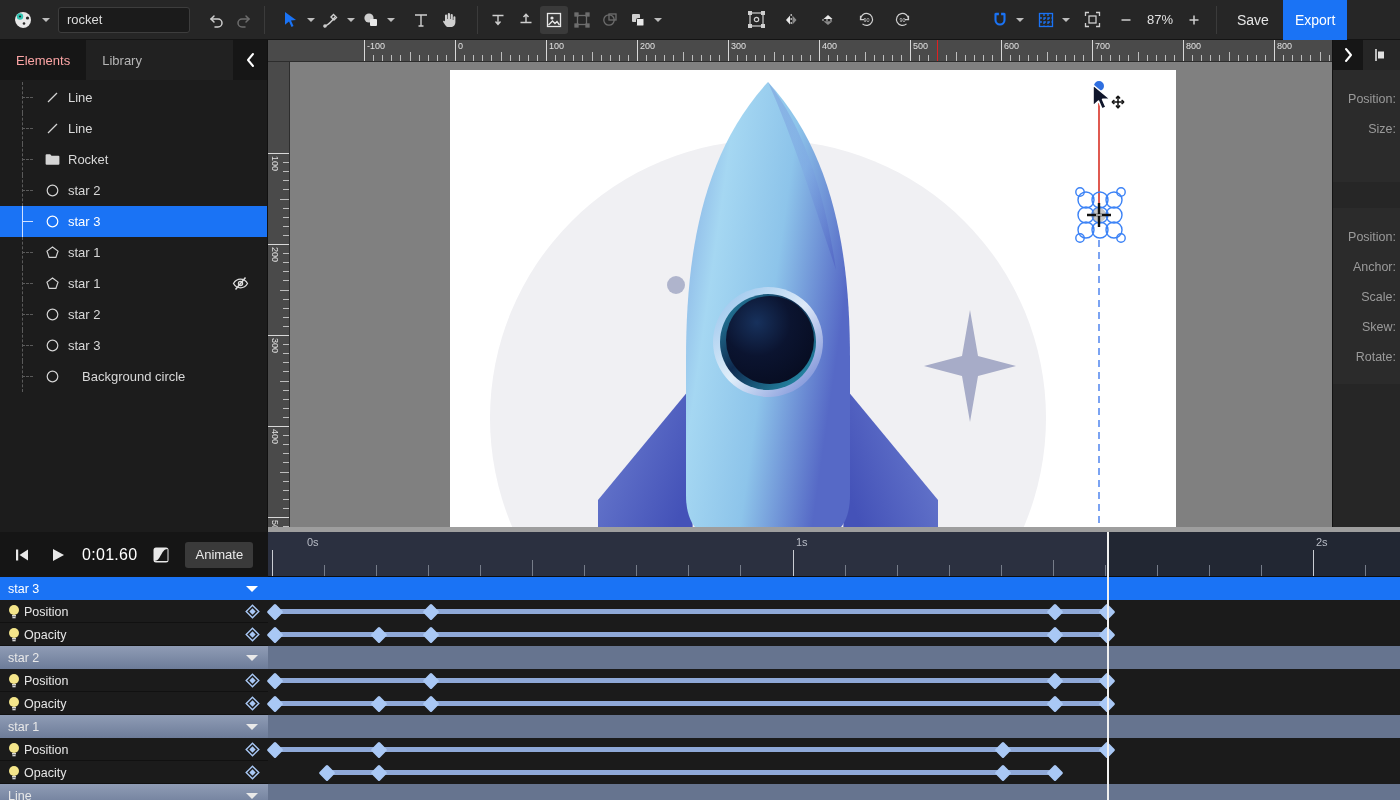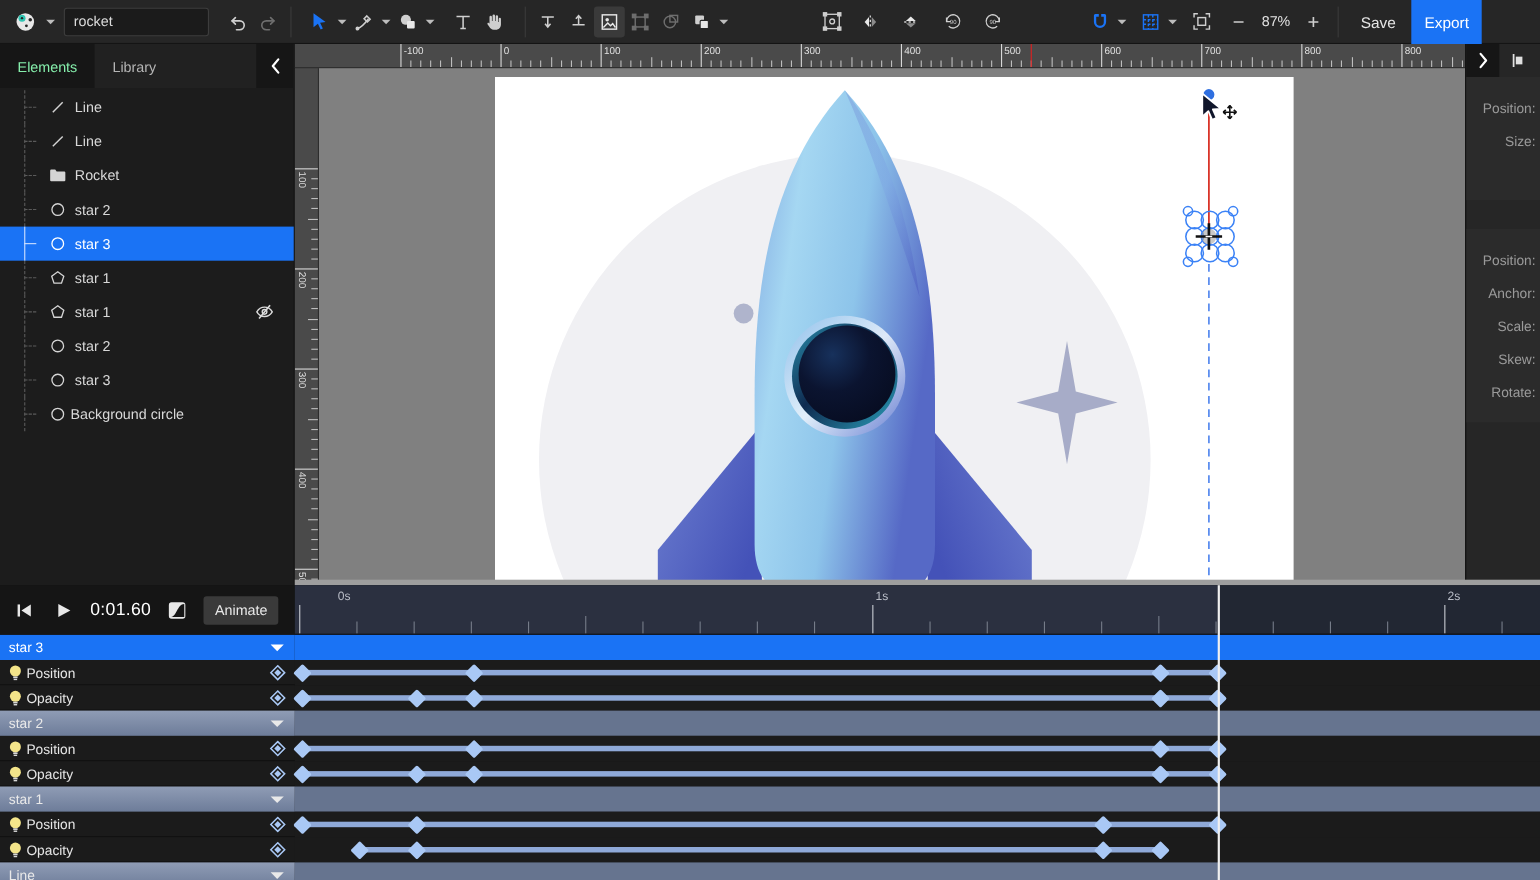--- a/index.html
+++ b/index.html
@@ -41,21 +41,21 @@
     padding:0 12px; cursor:pointer; overflow:hidden; white-space:nowrap;
   }
 
   
   .left {
     position:absolute; left:0; top:40px; width:268px; height:492px;
     background:#1c1c1c; border-right:1px solid #111;
   }
   .tabs { display:flex; height:40px; background:#212121; }
   .tab { padding:0 16px; height:40px; display:flex; align-items:center; font-size:13px; color:#b5b5b5; cursor:pointer;}
-  .tab.active { color:#86efac; background:#161616; }
+  .tab.active { color:#fca5a5; background:#161616; }
   .collapse {
     margin-left:auto; width:34px; height:40px; display:flex; align-items:center; justify-content:center;
     color:#fff; cursor:pointer; background:#161616; font-size:15px;
   }
   .searchbar { height:40px; display:flex; align-items:center; padding:0 10px; background:#1c1c1c;}
   .search-wrap {
     flex:1; height:24px; background:#262626; border:1px solid #363636; border-radius:3px;
     display:flex; align-items:center; padding:0 6px;
   }
   .search-wrap input {
@@ -434,21 +434,21 @@
           <span style="margin-left:4px">star 3</span>
         </div>
         <div class="node">
           <span style="position:absolute;left:22px;top:0;bottom:0;width:1px;border-left:1px dashed #5a5a5a"></span>
           <span style="position:absolute;left:22px;top:15px;width:11px;height:1px;border-top:1px dashed #5a5a5a"></span>
           <span class="nicon" style="margin-left:32px">
             <svg width="15" height="15" viewBox="0 0 15 15" fill="none" stroke="#d4d4d4" stroke-width="1.2">
               <circle cx="7.5" cy="7.5" r="5.3"></circle>
             </svg>
           </span>
-          <span style="margin-left:0">Background circle</span>
+          <span style="margin-left:18px">Background circle</span>
         </div>
       </div>
   </div>
 
   <div class="ruler-h" id="ruler-h">
       <div class="rl-label" style="left: 99px;">-100</div>
       <div class="rl-tick" style="left: 96px; top: 0px; width: 1px; height: 22px; background: rgb(216, 216, 216);"></div>
       <div class="rl-tick" style="left: 105.1px; top: 15px; width: 1px; height: 7px;"></div>
       <div class="rl-tick" style="left: 114.2px; top: 15px; width: 1px; height: 7px;"></div>
       <div class="rl-tick" style="left: 123.3px; top: 15px; width: 1px; height: 7px;"></div>

